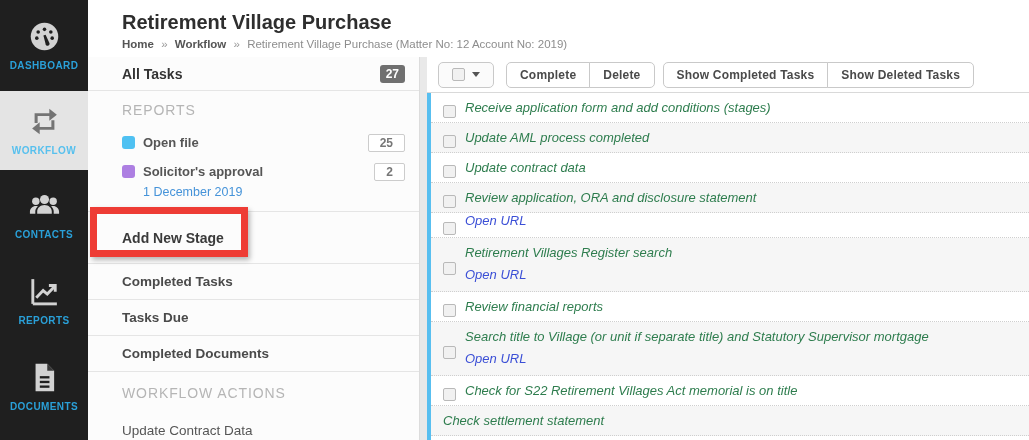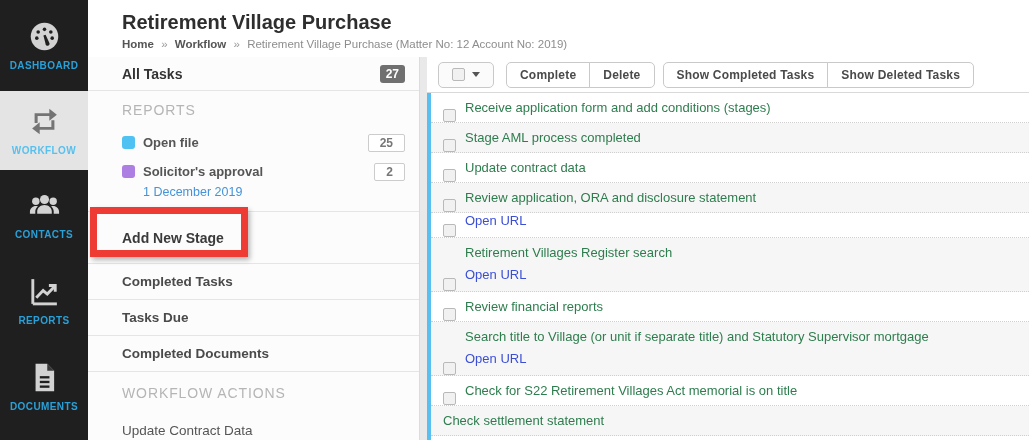--- a/index.html
+++ b/index.html
@@ -50,21 +50,21 @@
   .btn{height:26px;background:#fff;border:1px solid #c9c9c9;font-family:"Liberation Sans",sans-serif;font-size:12px;font-weight:bold;color:#4a4a4a;padding:0 13px;border-radius:5px;display:flex;align-items:center;cursor:pointer;box-sizing:border-box;letter-spacing:.2px;}
   .btn-group{display:flex;}
   .btn-group .btn:not(:first-child){margin-left:-1px;border-top-left-radius:0;border-bottom-left-radius:0;}
   .btn-group .btn:not(:last-child){border-top-right-radius:0;border-bottom-right-radius:0;}
   .dd-btn{width:56px;justify-content:center;gap:7px;background:#fbfbfb;padding:0;}
   .cb{width:13px;height:13px;border:1px solid #b9b9b9;background:#f1f1f1;border-radius:2px;display:inline-block;box-sizing:border-box;cursor:pointer;flex:none;}
   .caret{width:0;height:0;border-left:4px solid transparent;border-right:4px solid transparent;border-top:5px solid #555;}
   .gap12{margin-left:12px;}
   .gap8{margin-left:8px;}
   .task-list{position:absolute;top:36px;left:0;right:0;bottom:0;border-left:4px solid #58bff0;background:#fff;overflow:hidden;}
-  .task-row{display:flex;align-items:flex-end;padding-left:12px;border-bottom:1px dotted #cfcfcf;box-sizing:border-box;background:#fff;}
+  .task-row{display:flex;align-items:center;padding-left:12px;border-bottom:1px dotted #cfcfcf;box-sizing:border-box;background:#fff;font-style:italic;}
   .task-row:nth-child(even){background:#f6f6f6;}
   .task-row .cb{margin-top:7px;margin-right:9px;}
   .task-main{display:flex;flex-direction:column;}
   .task-label{font-size:13px;line-height:16px;padding:7px 0 6px;color:#2e7d4e;cursor:pointer;}
   .task-link{font-size:13px;line-height:16px;padding-bottom:8px;color:#3b4fd6;cursor:pointer;width:fit-content;}
   
   .red-box{position:absolute;left:90px;top:207px;width:158px;height:50px;border:7px solid #ee3c35;box-sizing:border-box;z-index:50;pointer-events:none;box-shadow:2px 3px 5px rgba(0,0,0,.28);}
 </style>
 </head>
 <body>
@@ -198,21 +198,21 @@
   <div class="task-list" id="task-list">
       <div class="task-row">
         <span class="cb"></span>
         <div class="task-main">
           <span class="task-label">Receive application form and add conditions (stages)</span>
         </div>
       </div>
       <div class="task-row">
         <span class="cb"></span>
         <div class="task-main">
-          <span class="task-label">Stage AML process completed</span>
+          <span class="task-label">Update AML process completed</span>
         </div>
       </div>
       <div class="task-row">
         <span class="cb"></span>
         <div class="task-main">
           <span class="task-label">Update contract data</span>
         </div>
       </div>
       <div class="task-row">
         <span class="cb"></span>

